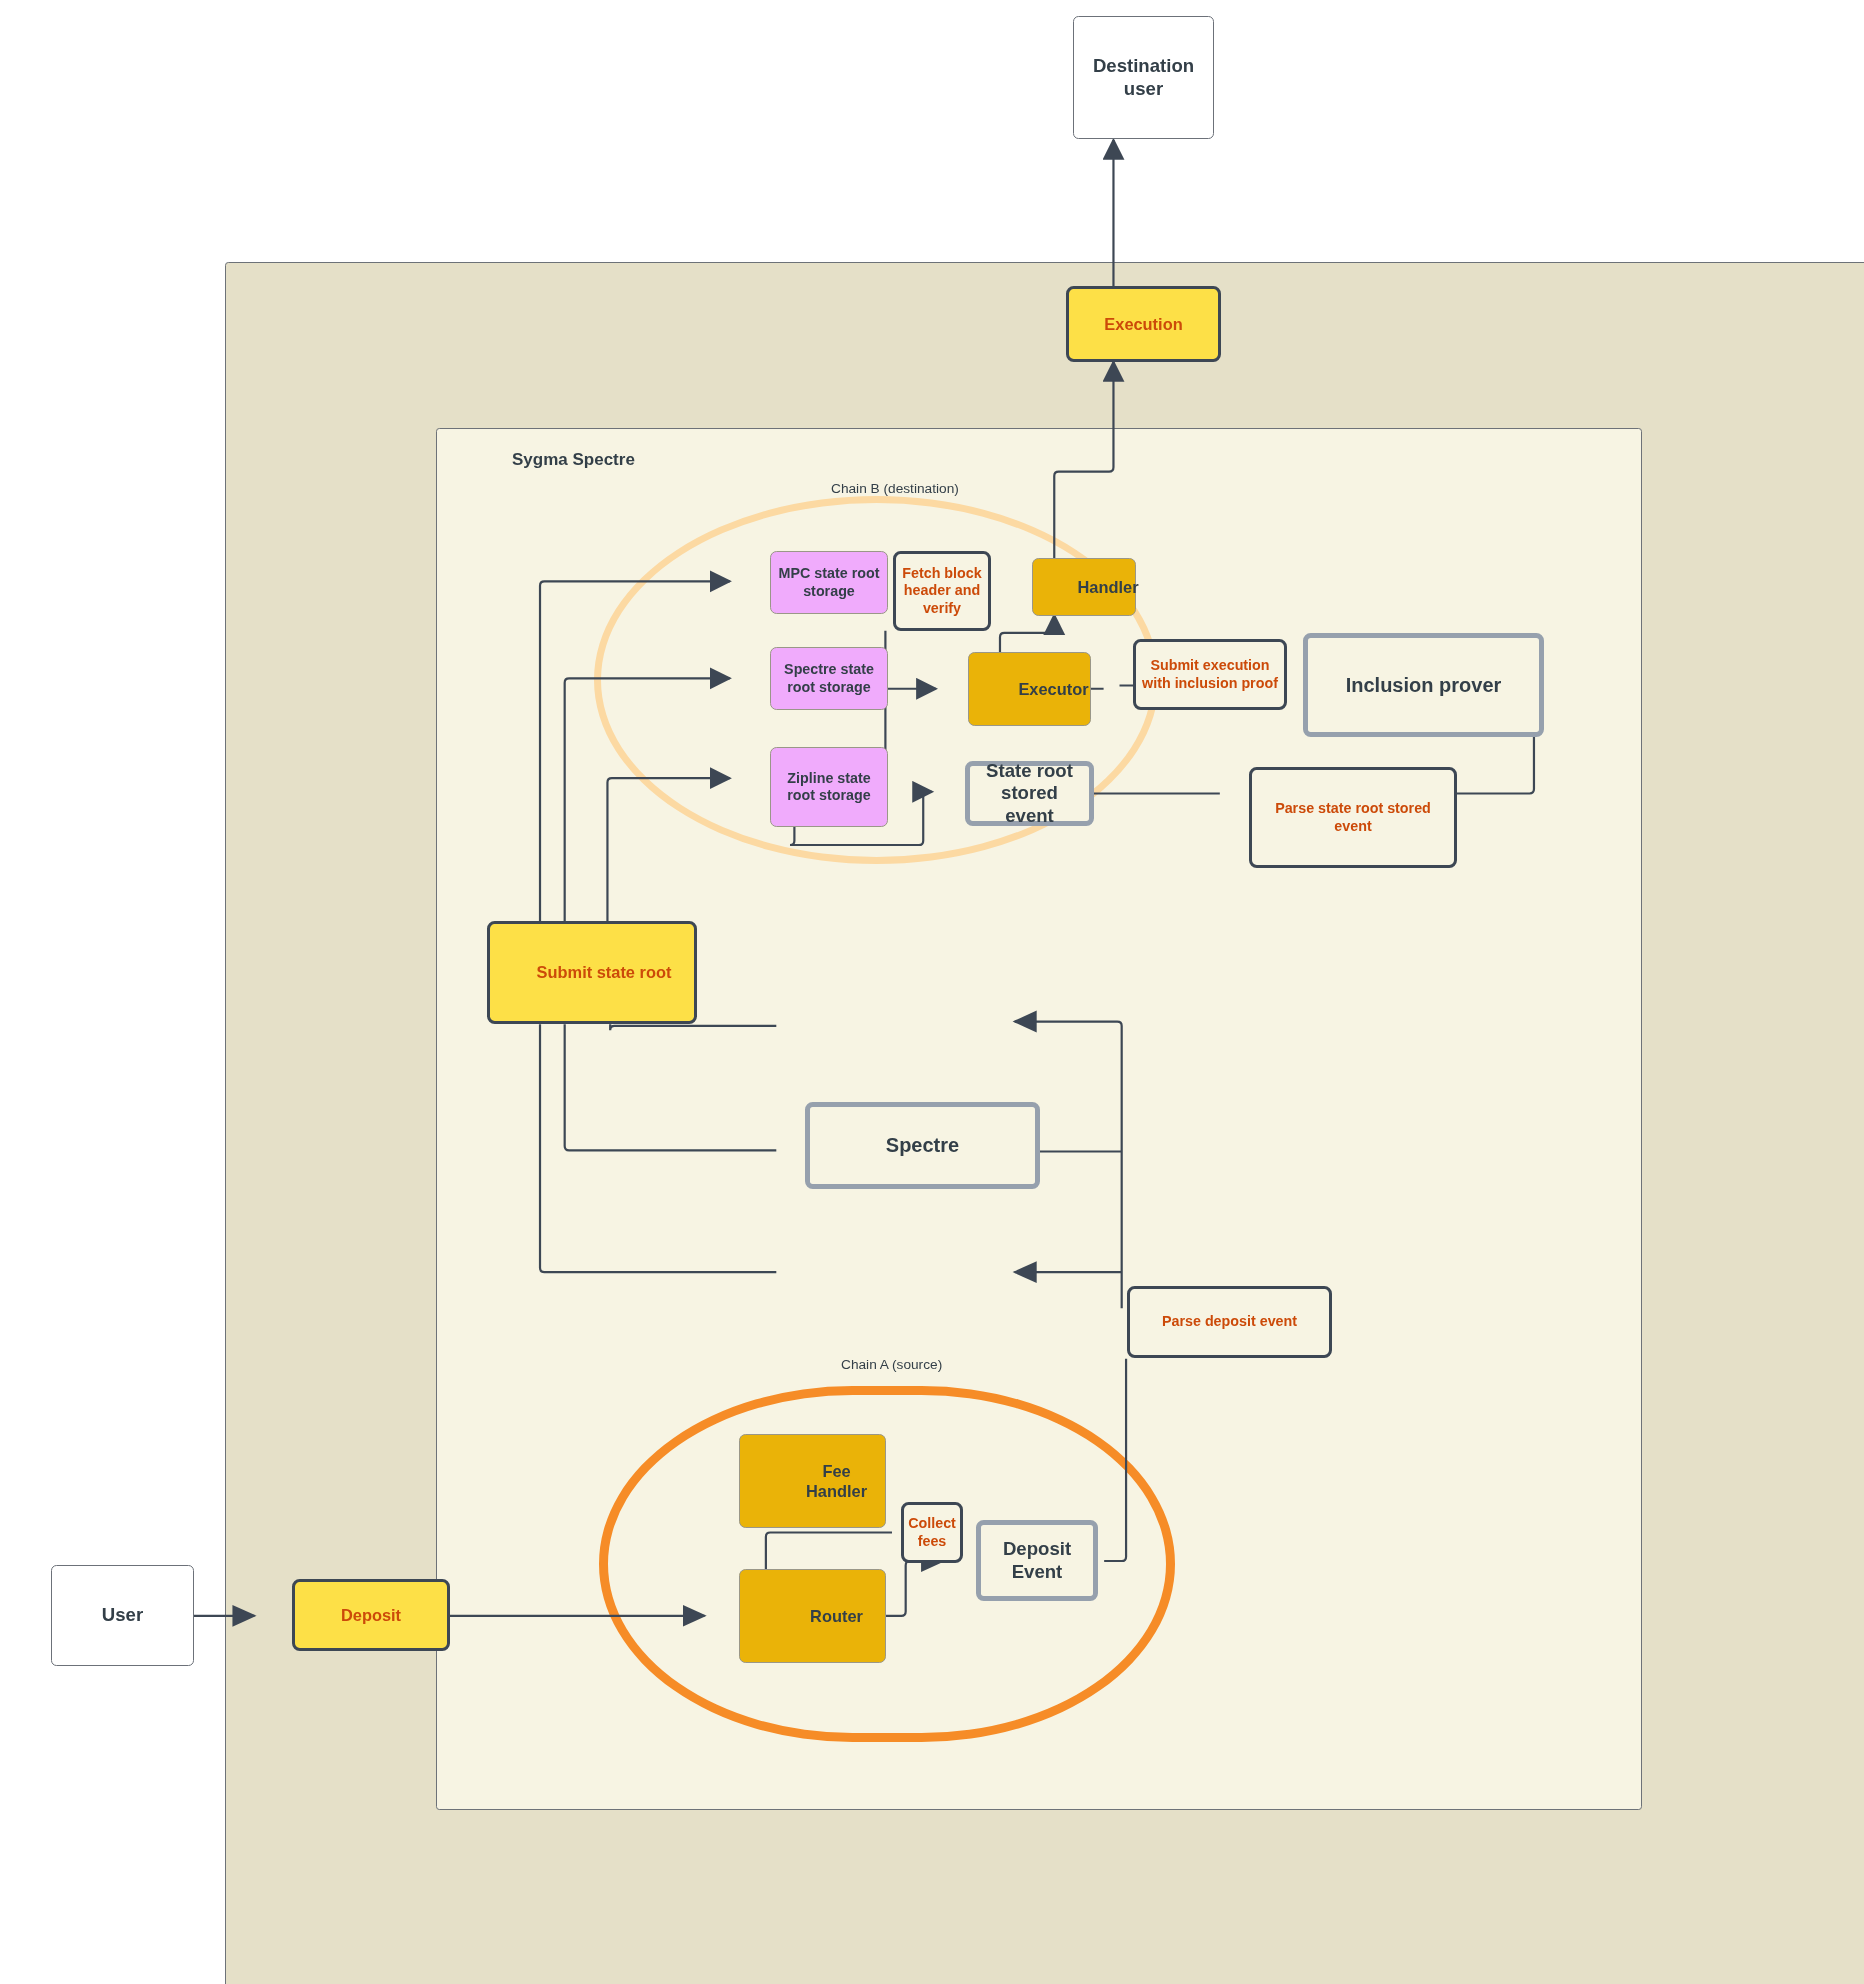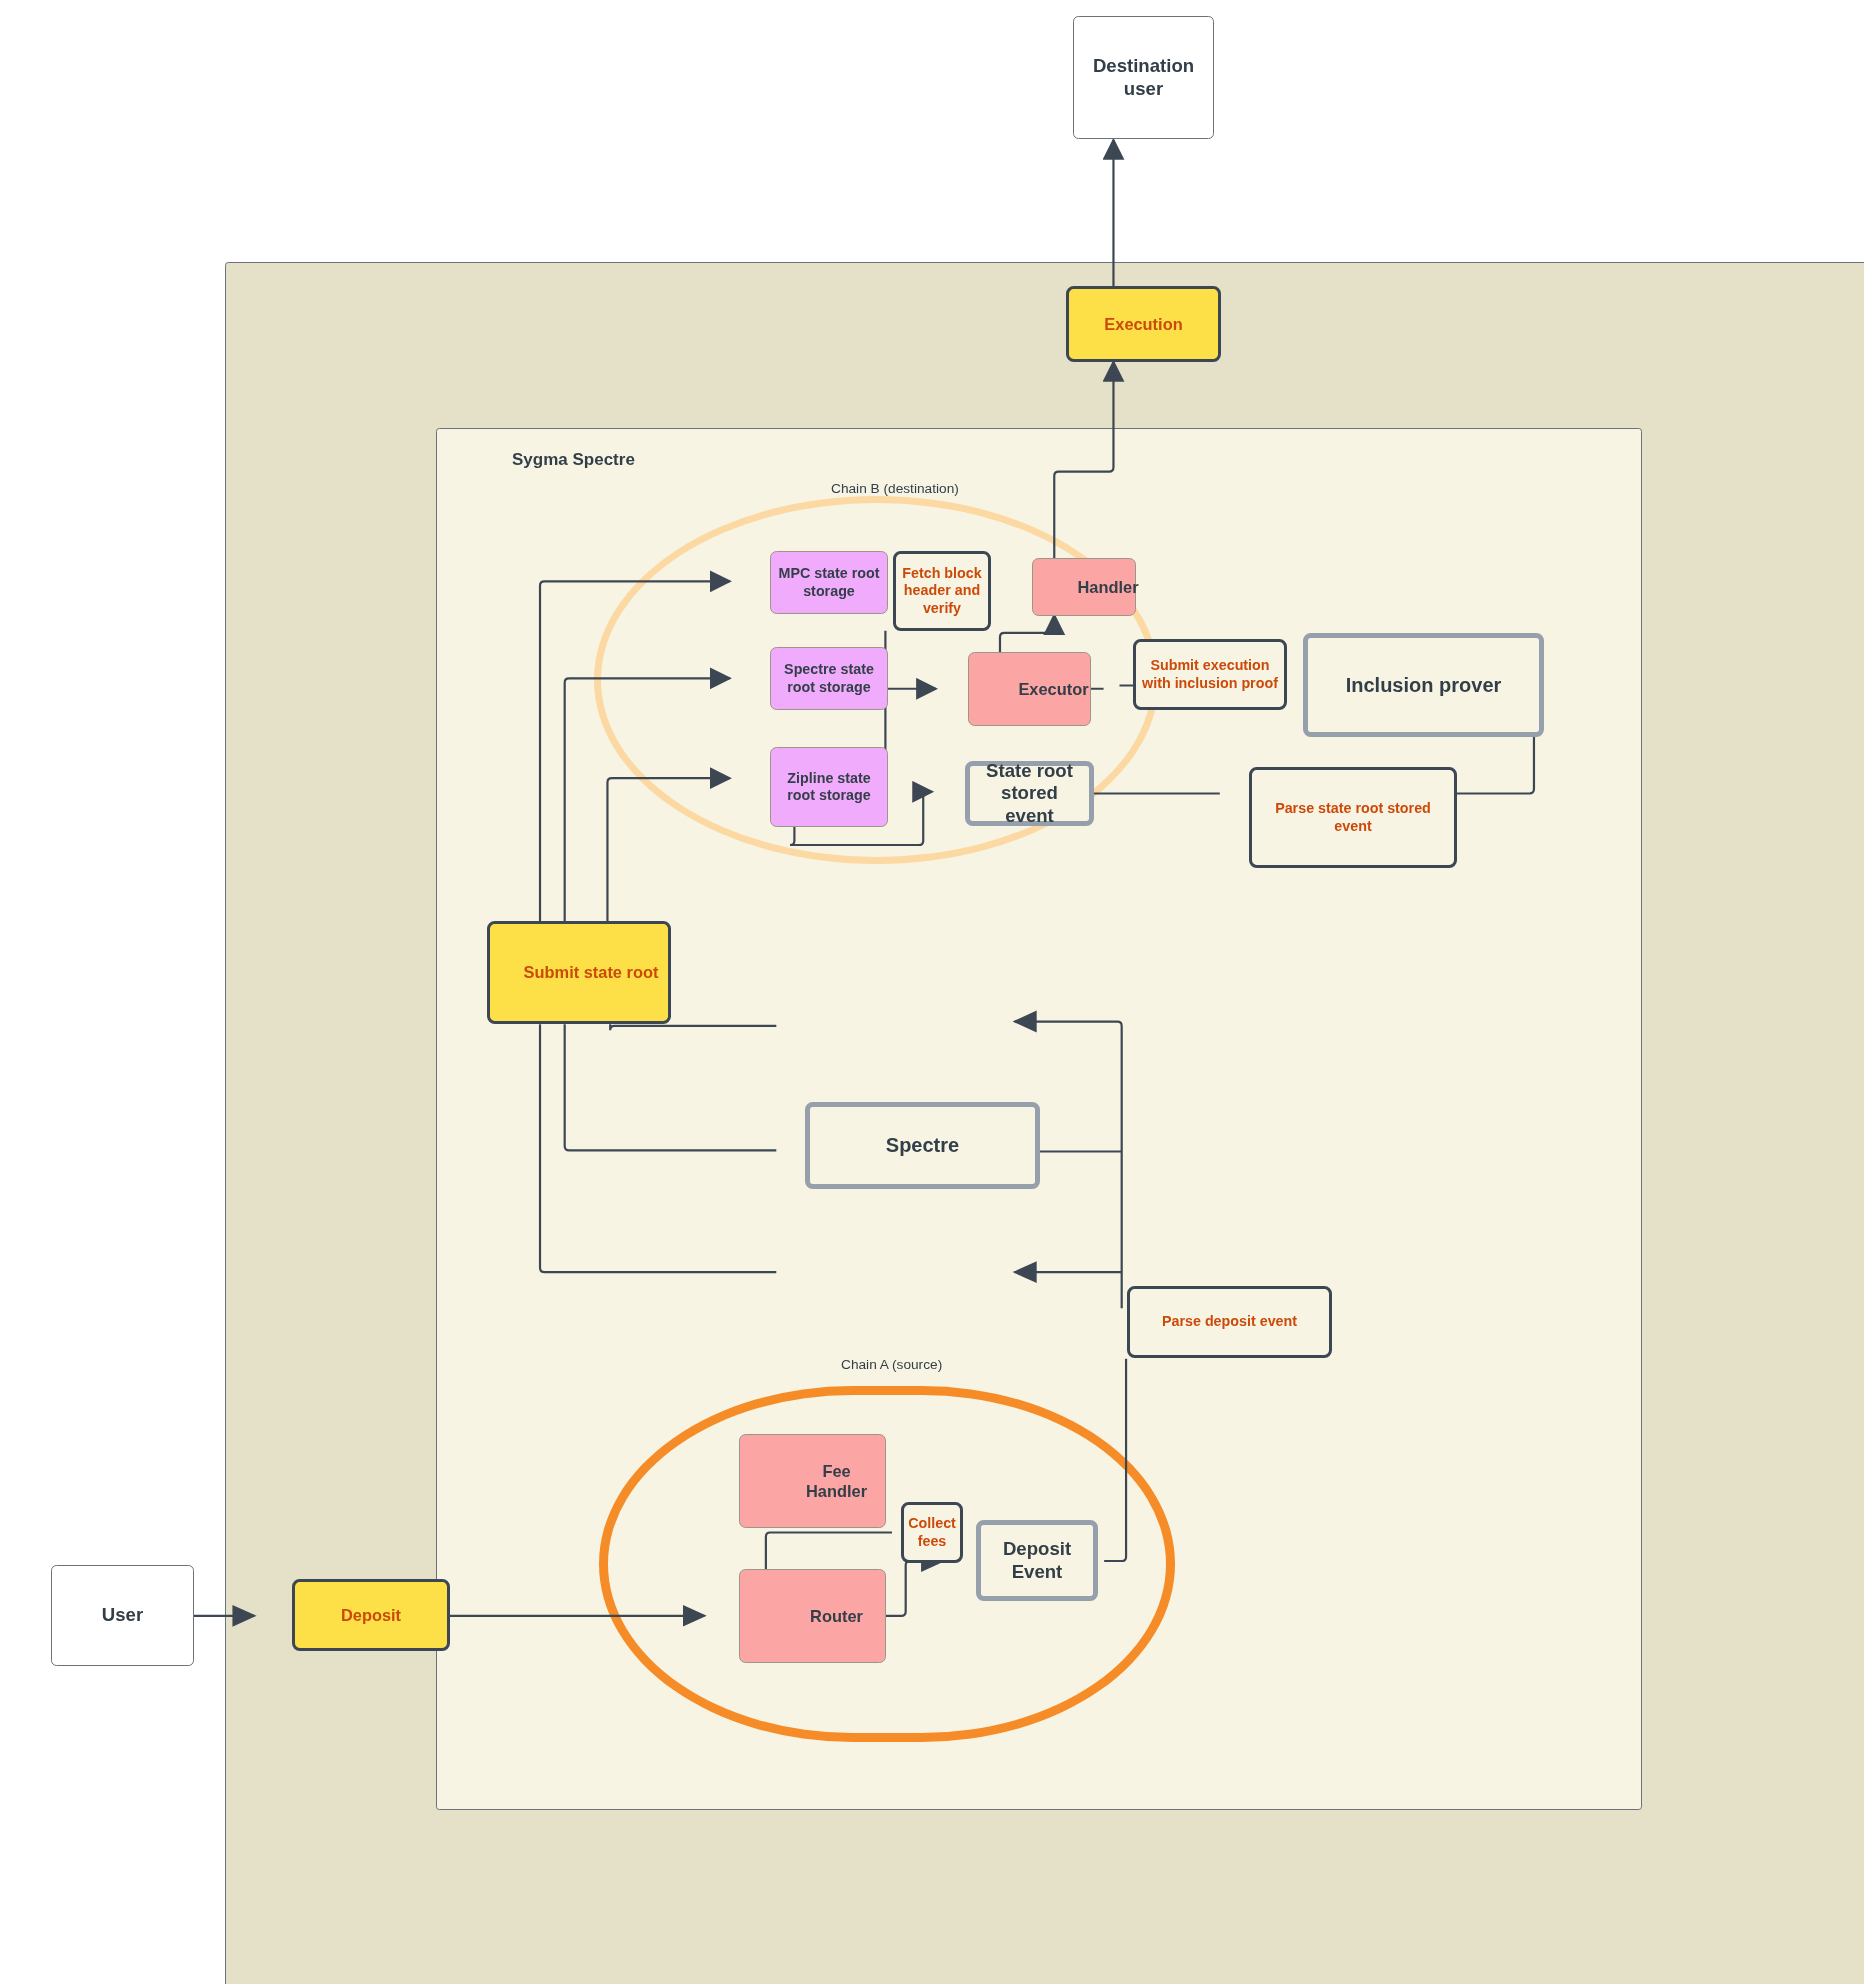--- a/index.html
+++ b/index.html
@@ -8,21 +8,21 @@
   svg#wires{position:absolute;left:0;top:0;width:1864px;height:1985px;pointer-events:none;}
   .node{position:absolute;box-sizing:border-box;display:flex;align-items:center;justify-content:center;text-align:center;line-height:1.22;margin-left:30px;}
   .node span{display:block;padding:0 5.5px;}
 
   
   .panel-outer{background:#e5e0c8;border:1.1px solid #6d7278;border-radius:3.3px;}
   .panel-inner{background:#f7f4e3;border:1.1px solid #6d7278;border-radius:3.3px;}
 
   
   .b-plain{background:#ffffff;border:1.1px solid #6c7179;border-radius:5.5px;color:#333f48;font-weight:bold;font-size:18.6px;}
-  .b-tan{background:#fca5a5;border:1.1px solid #9a9788;border-radius:6.6px;color:#333f48;font-weight:bold;font-size:16.4px;padding-left:48px;}
+  .b-tan{background:#eab308;border:1.1px solid #9a9788;border-radius:6.6px;color:#333f48;font-weight:bold;font-size:16.4px;padding-left:48px;}
   .b-tan-sm{background:#f0abfc;border:1.1px solid #9a9788;border-radius:6.6px;color:#333f48;font-weight:bold;font-size:14.3px;}
   .b-dark{background:#fde047;border:3.8px solid #3d4754;border-radius:7.7px;color:#cc4a09;font-weight:bold;font-size:16.4px;}
   .b-dark-sm{background:#f7f4e3;border:3.8px solid #3d4754;border-radius:7.7px;color:#cc4a09;font-weight:bold;font-size:14.3px;}
   .b-grey{background:#f7f4e3;border:5.5px solid #96a0ad;border-radius:7.7px;color:#333f48;font-weight:bold;font-size:20px;}
   .b-grey-sm{background:#f7f4e3;border:5.5px solid #96a0ad;border-radius:7.7px;color:#333f48;font-weight:bold;font-size:18.6px;}
 
   .caption{position:absolute;color:#333f48;font-size:13.7px;font-weight:normal;white-space:nowrap;}
   .title-lbl{position:absolute;color:#333f48;font-size:17px;font-weight:bold;white-space:nowrap;}
 
   .chain-ring{position:absolute;box-sizing:border-box;background:transparent;}
@@ -148,21 +148,21 @@
   </div>
 
   <div class="node b-grey-sm" style="left:935px;top:761px;width:129px;height:65px;">
     <span>State root stored event</span>
   </div>
 
   <div class="node b-dark-sm" style="left:1219px;top:767px;width:208px;height:101px;">
     <span>Parse state root stored event</span>
   </div>
 
-  <div class="node b-dark" style="left:457px;top:921px;width:184px;height:103px;padding-left:24px;">
+  <div class="node b-dark" style="left:457px;top:921px;width:210px;height:103px;padding-left:24px;">
     <span>Submit state root</span>
   </div>
 
 
   <div class="node b-grey" style="left:775px;top:1102px;width:235px;height:87px;">
     <span>Spectre</span>
   </div>
 
 
   <div class="node b-dark-sm" style="left:1097px;top:1286px;width:205px;height:72px;">

